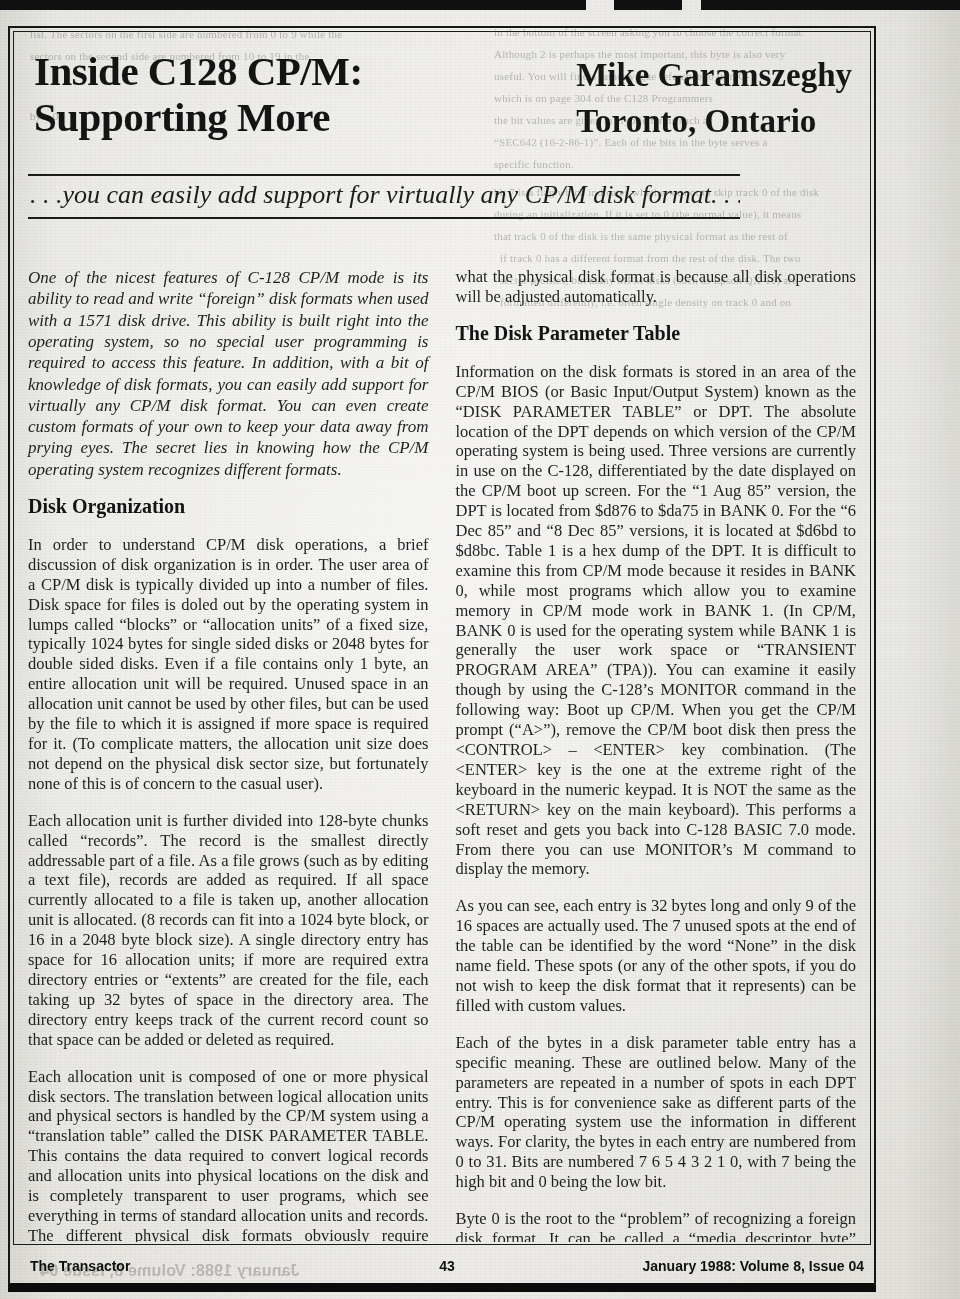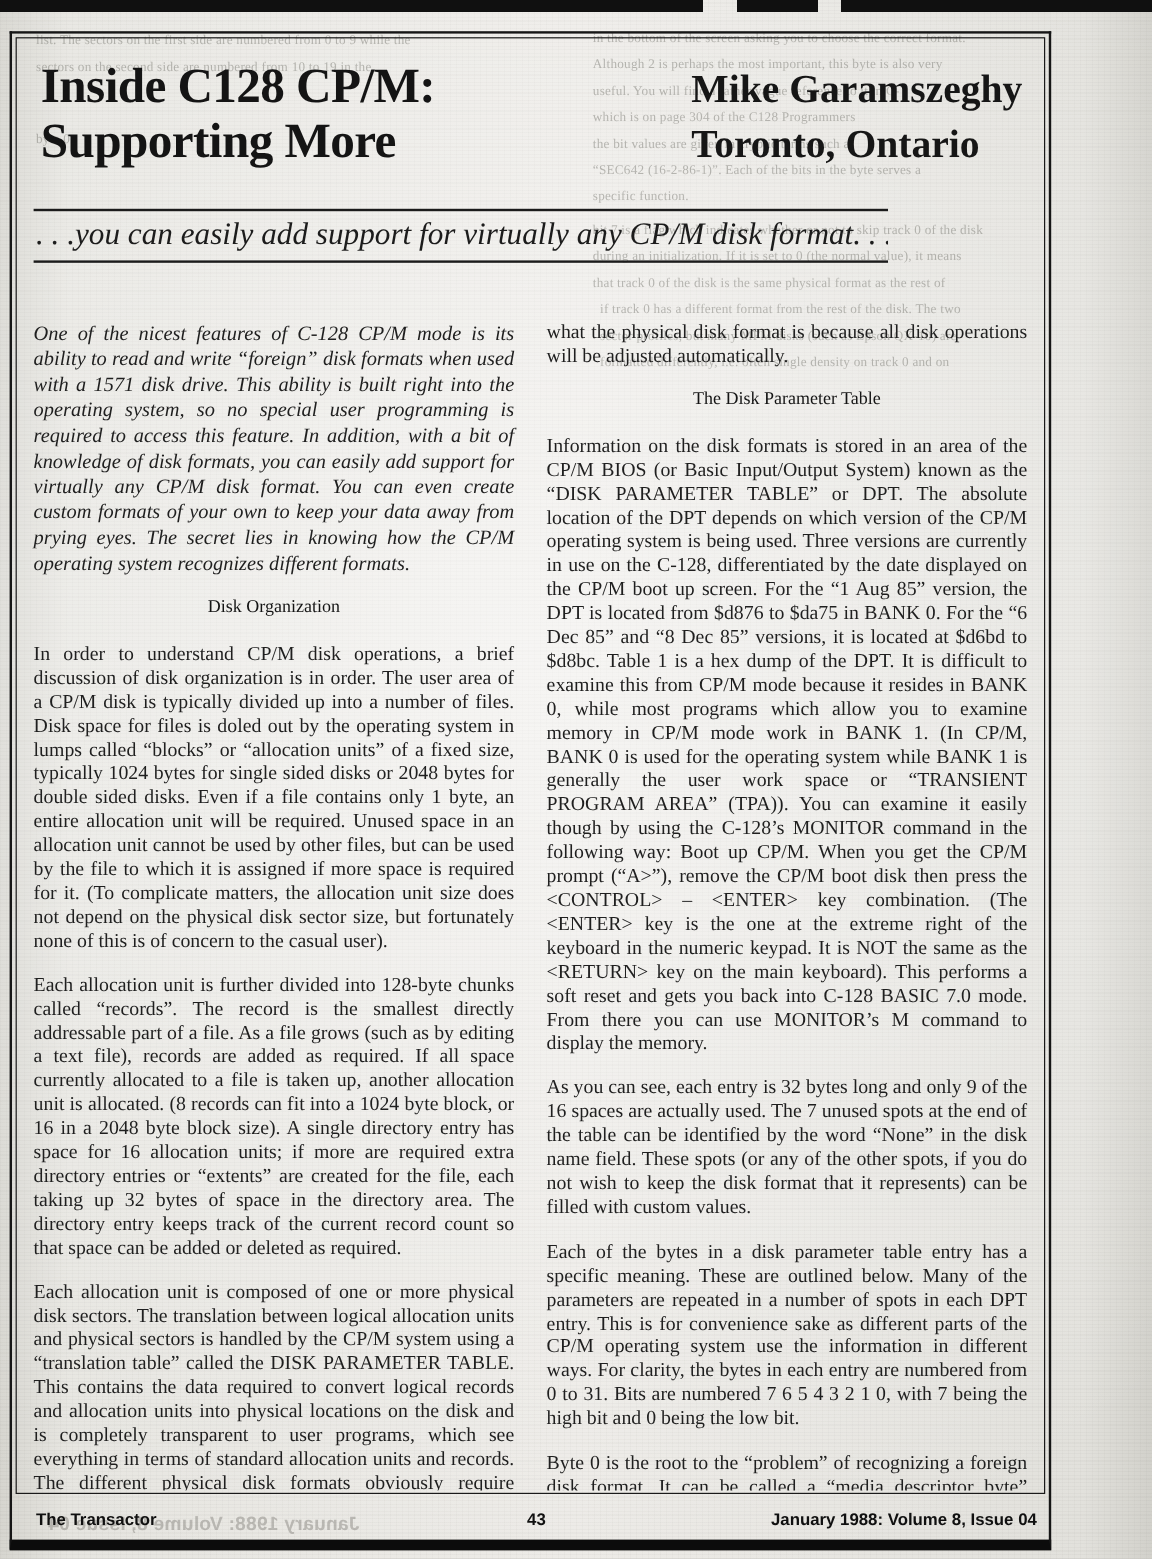--- a/index.html
+++ b/index.html
@@ -50,21 +50,21 @@
   .tagline{
     margin:30px 0 0 2px;width:712px;box-sizing:border-box;
     border-top:2px solid #1b1b1b;border-bottom:2px solid #1b1b1b;
     font-style:italic;font-size:26px;padding:4px 2px 7px 2px;color:#1c1c1c;
     white-space:nowrap;overflow:hidden;
   }
   .columns{display:flex;gap:27px;margin-top:48px;padding:0 2px;}
   .col{flex:1;min-width:0;font-size:16.5px;line-height:19.9px;text-align:justify;}
   .col p{margin:0 0 17px 0;}
   .intro{font-style:italic;font-size:17px;line-height:21.3px;margin:0 0 18px 0;}
-  .sec-head{font-size:15px;font-weight:normal;margin:14px 0 18px 0;color:#141414;text-align:center;}
+  .sec-head{font-size:20px;font-weight:bold;margin:14px 0 18px 0;color:#141414;text-align:left;}
   .footer-row{
     position:absolute;left:6px;right:6px;bottom:1px;height:32px;
     display:flex;align-items:center;
     font-family:"Liberation Sans",sans-serif;font-weight:bold;font-size:14px;color:#101010;
   }
   .footer-left{flex:1;text-align:left;padding-left:14px;}
   .footer-center{flex:0 0 auto;}
   .footer-right{flex:1;text-align:right;padding-right:4px;}
 </style>
 </head>

